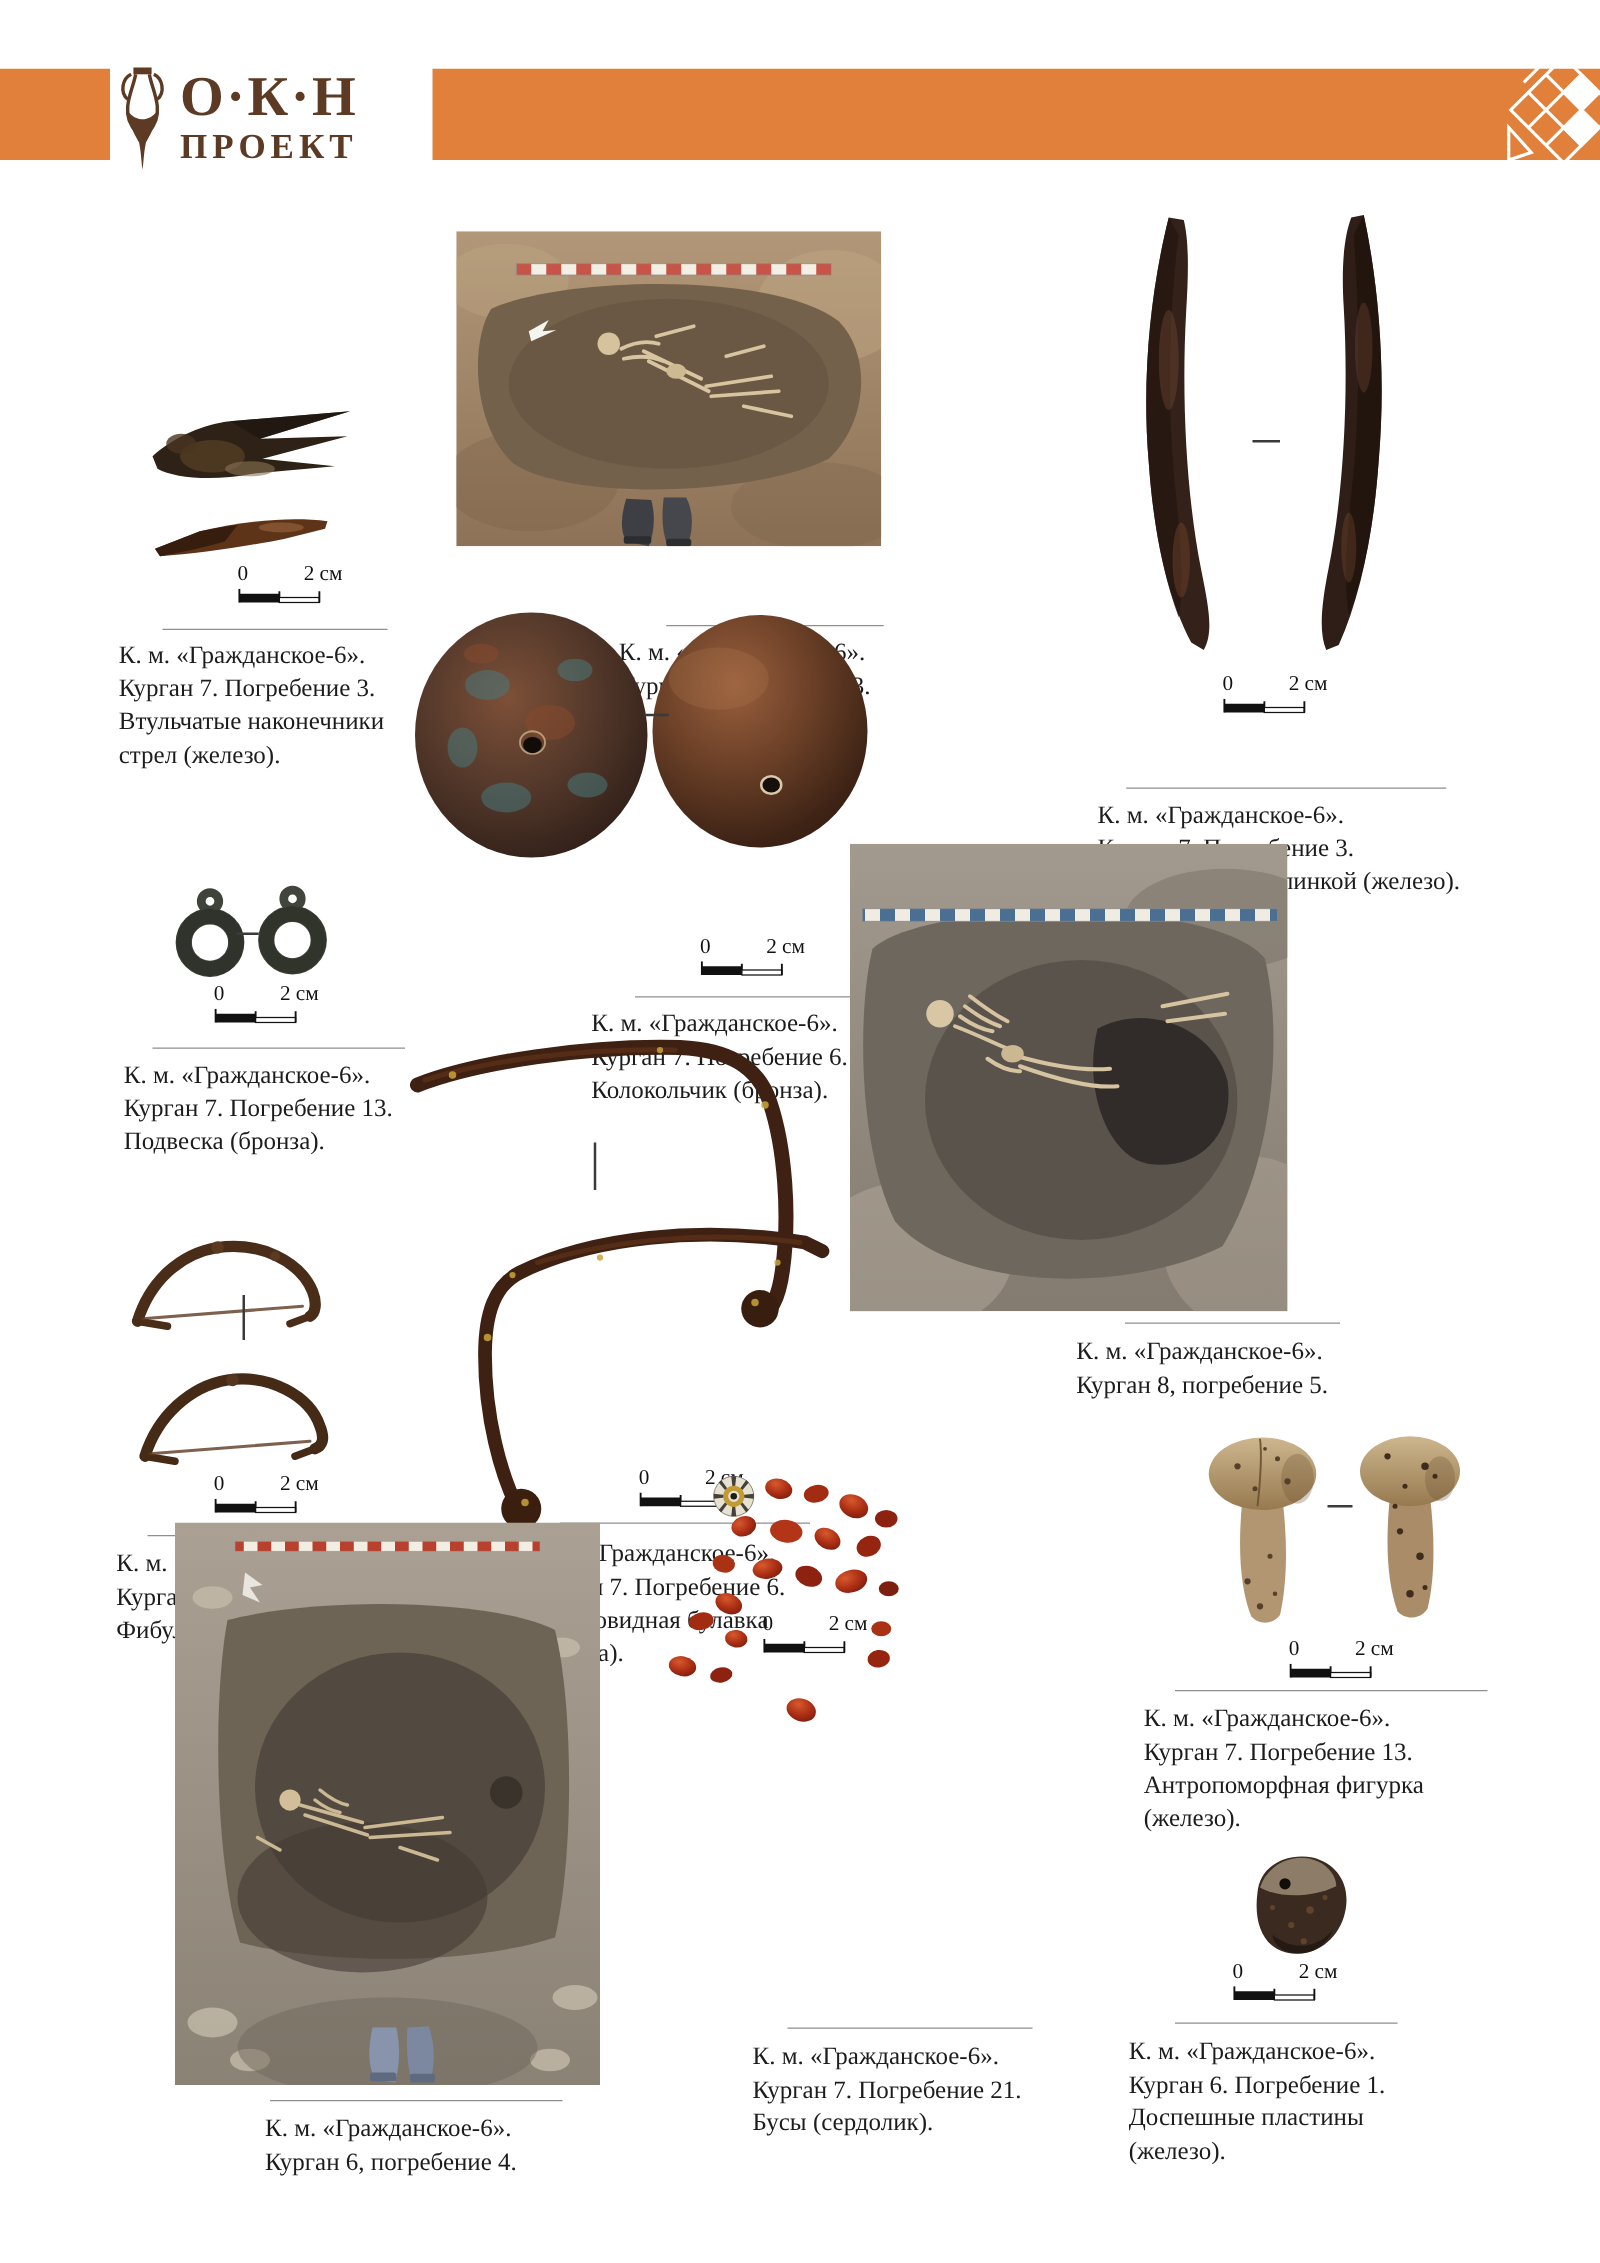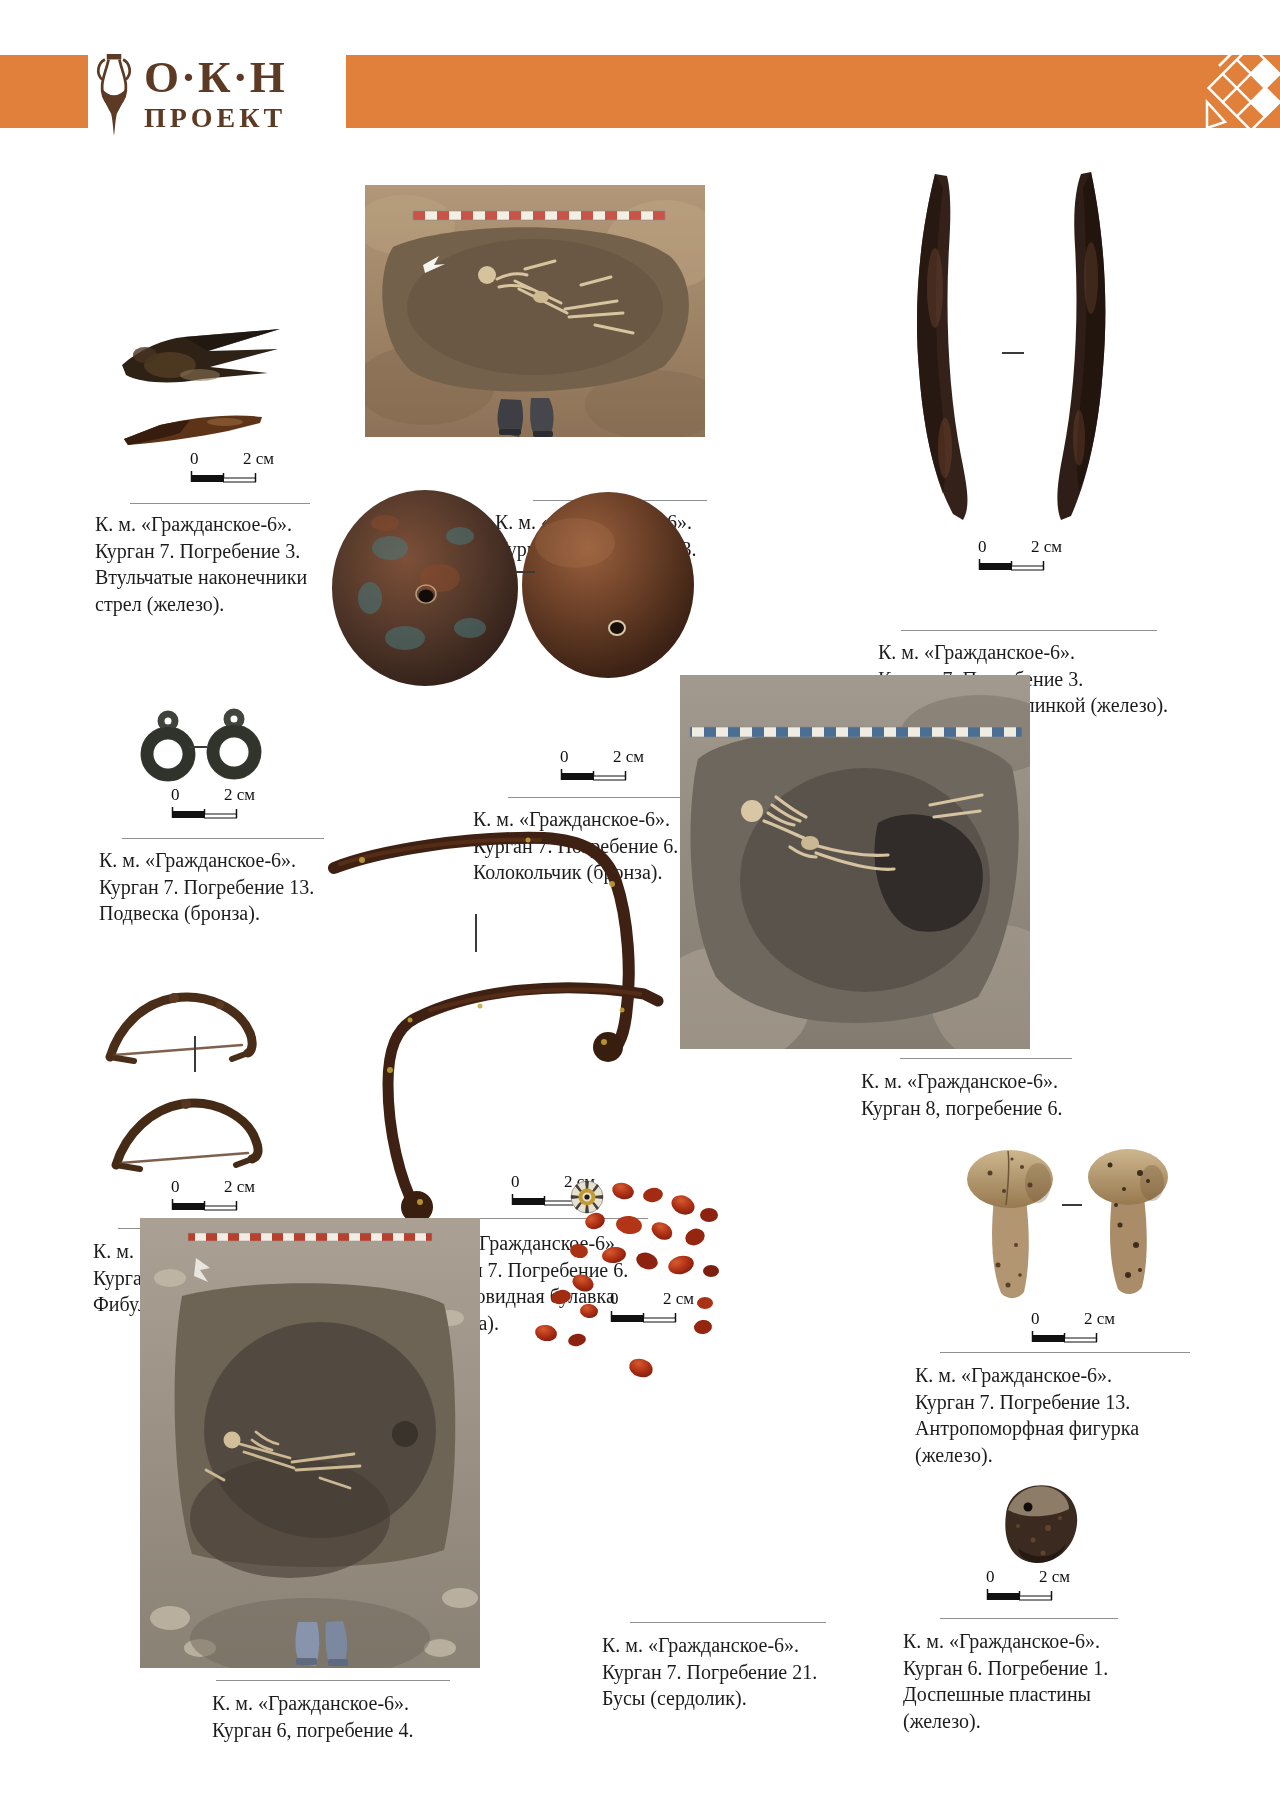--- a/index.html
+++ b/index.html
@@ -289,21 +289,21 @@
         <path d="M110,172 q14,10 26,10"></path>
         <path d="M250,130 L302,120"></path>
           <path d="M254,142 L300,136"></path>
       </g>
       <circle cx="72" cy="136" r="11" fill="#d8c6a4"></circle>
       <ellipse cx="130" cy="168" rx="9" ry="7" fill="#cbb893"></ellipse>
     </svg>
     <div class="sep" style="left:900px;top:1058px;width:172px;"></div>
     <figcaption class="cap" style="left:861px;top:1068px;width:252px;">
       <div>К. м. «Гражданское-6».</div>
-      <div>Курган 8, погребение 6.</div>
+      <div>Курган 8, погребение 5.</div>
     </figcaption>
   </figure>
 
   <figure style="margin:0;">
     <svg class="art" style="left:100px;top:985px;" width="170" height="195" viewBox="0 0 170 195">
       <g fill="none" stroke-linecap="round">
         <path d="M10,72 C20,40 44,18 74,13 C108,8 140,24 150,48 C154,58 152,66 148,68" stroke="#4a2d18" stroke-width="9"></path>
         <path d="M10,72 L34,76" stroke="#4a2d18" stroke-width="6"></path>
         <path d="M148,68 L132,74" stroke="#4a2d18" stroke-width="6"></path>
         <path d="M14,70 L142,60" stroke="#5d3a22" stroke-width="2.5" opacity="0.8"></path>

